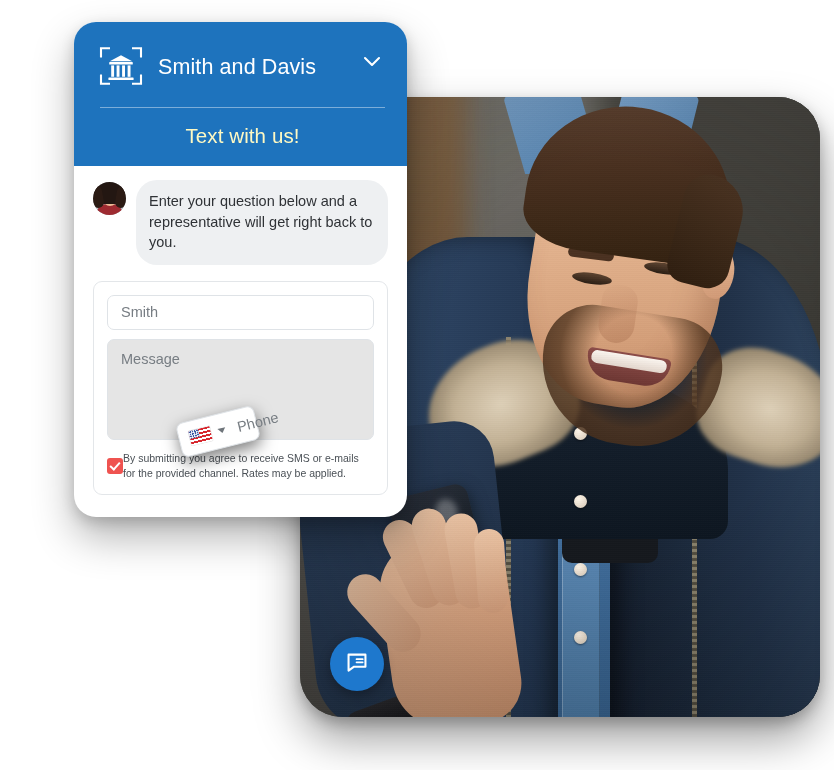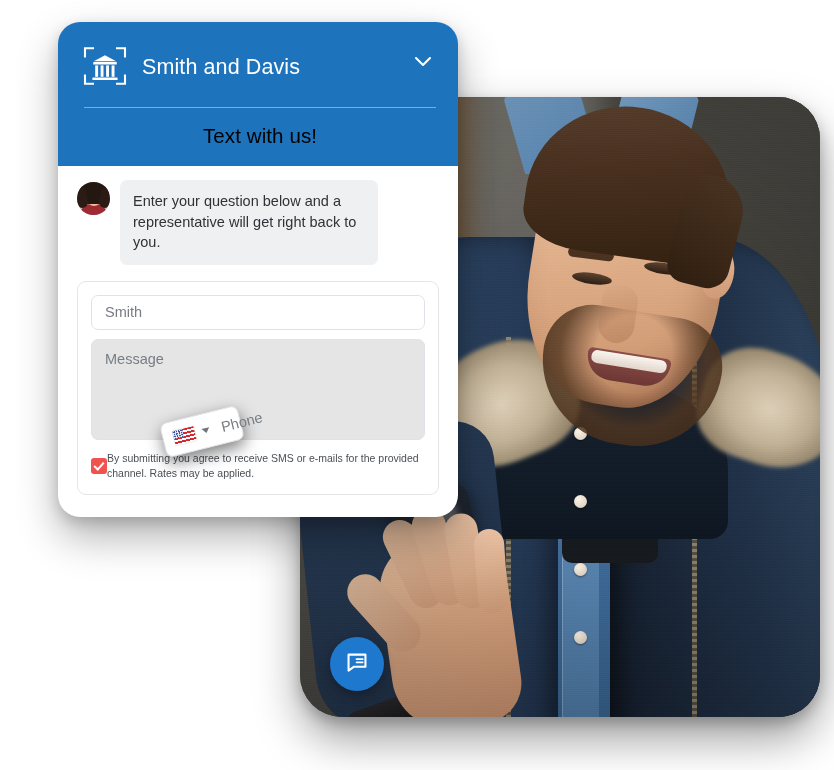--- a/index.html
+++ b/index.html
@@ -293,23 +293,23 @@
   .grain {
     position:absolute; inset:0;
     background-image:
       repeating-linear-gradient(0deg, rgba(255,255,255,.012) 0 1px, rgba(0,0,0,.012) 1px 2px);
     pointer-events:none;
   }
 
   
   .widget {
     position: absolute;
-    left: 58px;
+    left: 74px;
     top: 22px;
-    width: 400px;
+    width: 333px;
     border-radius: 22px;
     background: #ffffff;
     box-shadow: 0 20px 42px rgba(0,0,0,0.30), 0 5px 14px rgba(0,0,0,0.16);
     overflow: hidden;
   }
 
   .w-header {
     background: #1e73bd;
     padding: 22px 20px 16px 24px;
   }
@@ -338,21 +338,21 @@
     cursor: pointer;
     align-self: flex-start;
     margin-top: 2px;
   }
   .hr {
     height: 1px;
     background: rgba(255,255,255,.42);
     margin: 17px 2px 0 2px;
   }
   .tagline {
-    color: #000000;
+    color: #fef9c3;
     font-size: 20.5px;
     text-align: center;
     padding: 16px 0 2px 0;
     letter-spacing: .1px;
   }
 
   .w-body { padding: 14px 19px 22px 19px; }
 
   .msg-row {
     display: flex;
@@ -374,21 +374,21 @@
   .av-hair2{position:absolute; left:-1px; top:4px; width:11px; height:22px; border-radius:8px; background:#2b1b14; transform:rotate(-10deg);}
   .av-hair3{position:absolute; right:-1px; top:4px; width:11px; height:22px; border-radius:8px; background:#2b1b14; transform:rotate(10deg);}
   .av-face{ position:absolute; left:9.5px; top:7px; width:14px; height:17px; border-radius:7px 7px 8px 8px; background:#efbd98; }
   .av-eyeL{ position:absolute; left:12px; top:12px; width:3px; height:2px; border-radius:2px; background:#3a2418; }
   .av-eyeR{ position:absolute; left:18.5px; top:12px; width:3px; height:2px; border-radius:2px; background:#3a2418; }
   .av-smile{position:absolute; left:14px; top:17px; width:6px; height:3px; border-radius:0 0 4px 4px; background:#fff;}
   .av-top { position:absolute; left:3px; bottom:0; width:27px; height:11px; border-radius:12px 12px 0 0; background:#9e2b31; }
 
   .bubble {
     background: #eef0f2;
-    border-radius: 7px;
+    border-radius: 21px;
     padding: 11px 13px 12px 13px;
     font-size: 14.5px;
     line-height: 1.42;
     color: #2f3236;
     max-width: 232px;
   }
 
   .form-card {
     border: 1px solid #e3e6e9;
     border-radius: 9px;

